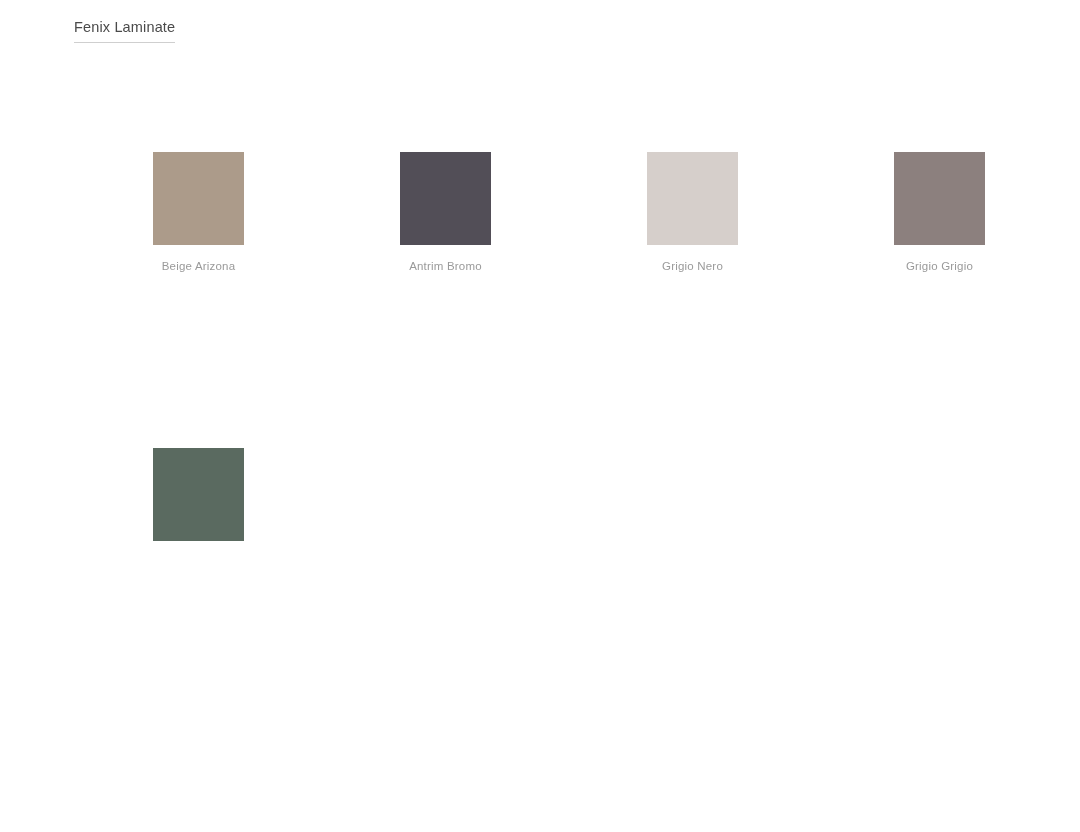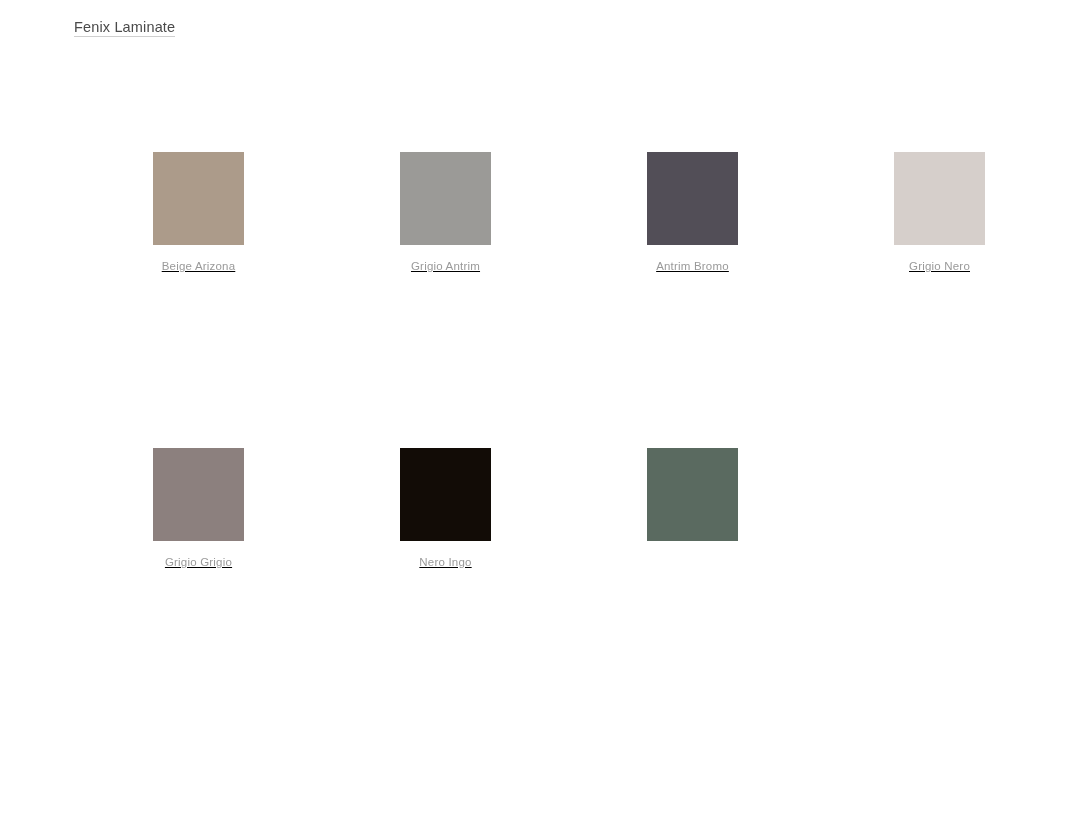--- a/index.html
+++ b/index.html
@@ -27,39 +27,39 @@
     left: 74px;
     top: 18px;
   }
   .page-title {
     font-size: 14.5px;
     line-height: 18px;
     color: #4a4a4a;
     letter-spacing: 0.15px;
     font-weight: 400;
     white-space: nowrap;
+    padding-bottom: 6px;
     display: inline-block;
     border-bottom: 1px solid #cfcfcf;
   }
 
   
   .swatch-grid {
     position: absolute;
     left: 153px;
     top: 152px;
     width: 832px;
     display: grid;
     grid-template-columns: repeat(4, 91px);
     column-gap: 156px;
     row-gap: 175px;
   }
 
   .swatch-cell {
     width: 111px;
-    text-decoration: underline;
   }
 
   .swatch-chip {
     width: 91px;
     height: 93px;
     display: block;
   }
 
   .swatch-label {
     display: block;
@@ -83,37 +83,29 @@
   <div class="title-wrap">
     <span class="page-title" style="color: rgb(74, 74, 74); border-bottom-color: rgb(207, 207, 207);">Fenix Laminate</span>
   </div>
 
   <div class="swatch-grid">
       <div class="swatch-cell">
         <span class="swatch-chip" style="background-color: rgb(172, 155, 138);"></span>
         <span class="swatch-label" style="color: rgb(154, 154, 154);">Beige Arizona</span>
       </div>
       <div class="swatch-cell">
-        <span class="swatch-chip" style="background-color: rgb(155, 154, 151);"></span>
-        <span class="swatch-label" style="color: rgb(154, 154, 154);">Grigio Antrim</span>
-      </div>
-      <div class="swatch-cell">
         <span class="swatch-chip" style="background-color: rgb(82, 78, 87);"></span>
         <span class="swatch-label" style="color: rgb(154, 154, 154);">Antrim Bromo</span>
       </div>
       <div class="swatch-cell">
         <span class="swatch-chip" style="background-color: rgb(214, 207, 203);"></span>
         <span class="swatch-label" style="color: rgb(154, 154, 154);">Grigio Nero</span>
       </div>
       <div class="swatch-cell">
         <span class="swatch-chip" style="background-color: rgb(140, 128, 126);"></span>
         <span class="swatch-label" style="color: rgb(154, 154, 154);">Grigio Grigio</span>
       </div>
       <div class="swatch-cell">
-        <span class="swatch-chip" style="background-color: rgb(18, 12, 6);"></span>
-        <span class="swatch-label" style="color: rgb(154, 154, 154);">Nero Ingo</span>
-      </div>
-      <div class="swatch-cell">
         <span class="swatch-chip" style="background-color: rgb(90, 106, 96);"></span>
       </div>
     </div>
 
 </div>
 
 </body></html>

